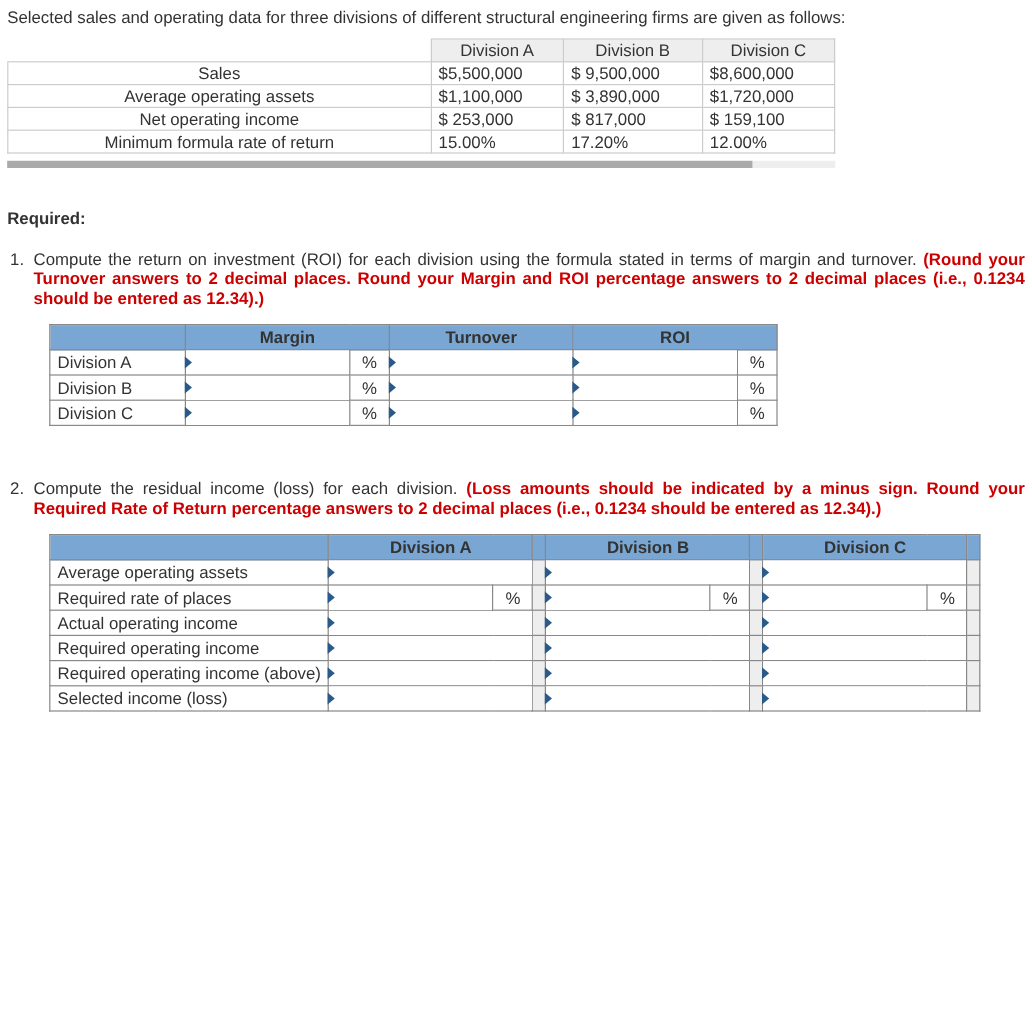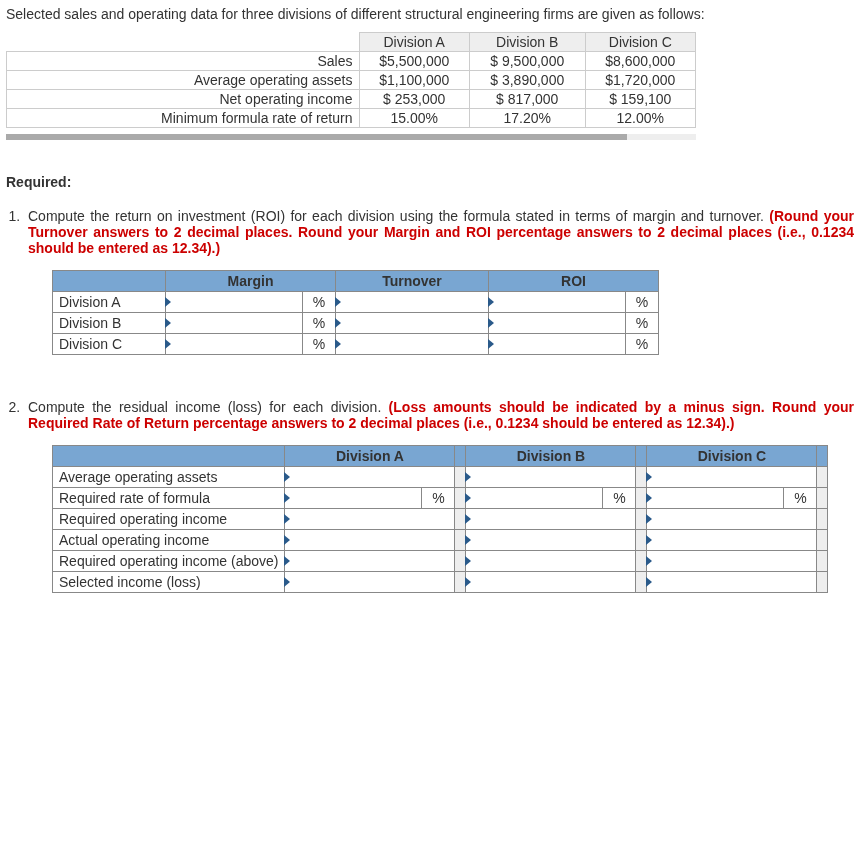--- a/index.html
+++ b/index.html
@@ -15,25 +15,25 @@
     margin-bottom: 10px;
   }
   .data-table {
     border-collapse: collapse;
     margin-bottom: 6px;
   }
   .data-table td, .data-table th {
     border: 1px solid #ccc;
     padding: 1px 6px;
     font-weight: normal;
-    text-align: right;
+    text-align: center;
     white-space: nowrap;
   }
   .data-table .num {
-    text-align: center;
+    text-align: left;
   }
   .data-table th {
     text-align: center;
   }
   .shaded-bar {
     height: 6px;
     background: #eee;
     position: relative;
     margin-bottom: 24px;
   }
@@ -59,21 +59,21 @@
   ol {
     padding-left: 18px;
     margin: 0;
   }
   ol li {
     padding-left: 4px;
     margin-bottom: 44px;
   }
   table.answer {
     border-collapse: collapse;
-    margin-left: 24px;
+    margin-left: 13px;
     padding-left: 28px;
   }
   table.answer th, table.answer td {
     border: 1px solid #888;
     padding: 2px 6px;
     font-weight: normal;
     text-align: left;
   }
   table.answer th {
     background: #79a6d2;
@@ -244,54 +244,54 @@
         <td class="input-cell has-tri" colspan="2">
               <span class="tri"></span>
             </td>
         <td class="gray-col"></td>
         <td class="input-cell has-tri" colspan="2">
               <span class="tri"></span>
             </td>
         <td class="gray-col"></td>
       </tr>
       <tr>
-        <td class="label">Required rate of formula</td>
-        <td class="input-cell has-tri">
-              <span class="tri"></span>
-            </td>
-        <td class="unit">%</td>
-        <td class="gray-col"></td>
-        <td class="input-cell has-tri">
-              <span class="tri"></span>
-            </td>
-        <td class="unit">%</td>
-        <td class="gray-col"></td>
-        <td class="input-cell has-tri">
-              <span class="tri"></span>
-            </td>
-        <td class="unit">%</td>
+        <td class="label">Required rate of places</td>
+        <td class="input-cell has-tri">
+              <span class="tri"></span>
+            </td>
+        <td class="unit">%</td>
+        <td class="gray-col"></td>
+        <td class="input-cell has-tri">
+              <span class="tri"></span>
+            </td>
+        <td class="unit">%</td>
+        <td class="gray-col"></td>
+        <td class="input-cell has-tri">
+              <span class="tri"></span>
+            </td>
+        <td class="unit">%</td>
+        <td class="gray-col"></td>
+      </tr>
+      <tr>
+        <td class="label">Actual operating income</td>
+        <td class="input-cell has-tri" colspan="2">
+              <span class="tri"></span>
+            </td>
+        <td class="gray-col"></td>
+        <td class="input-cell has-tri" colspan="2">
+              <span class="tri"></span>
+            </td>
+        <td class="gray-col"></td>
+        <td class="input-cell has-tri" colspan="2">
+              <span class="tri"></span>
+            </td>
         <td class="gray-col"></td>
       </tr>
       <tr>
         <td class="label">Required operating income</td>
-        <td class="input-cell has-tri" colspan="2">
-              <span class="tri"></span>
-            </td>
-        <td class="gray-col"></td>
-        <td class="input-cell has-tri" colspan="2">
-              <span class="tri"></span>
-            </td>
-        <td class="gray-col"></td>
-        <td class="input-cell has-tri" colspan="2">
-              <span class="tri"></span>
-            </td>
-        <td class="gray-col"></td>
-      </tr>
-      <tr>
-        <td class="label">Actual operating income</td>
         <td class="input-cell has-tri" colspan="2">
               <span class="tri"></span>
             </td>
         <td class="gray-col"></td>
         <td class="input-cell has-tri" colspan="2">
               <span class="tri"></span>
             </td>
         <td class="gray-col"></td>
         <td class="input-cell has-tri" colspan="2">
               <span class="tri"></span>

